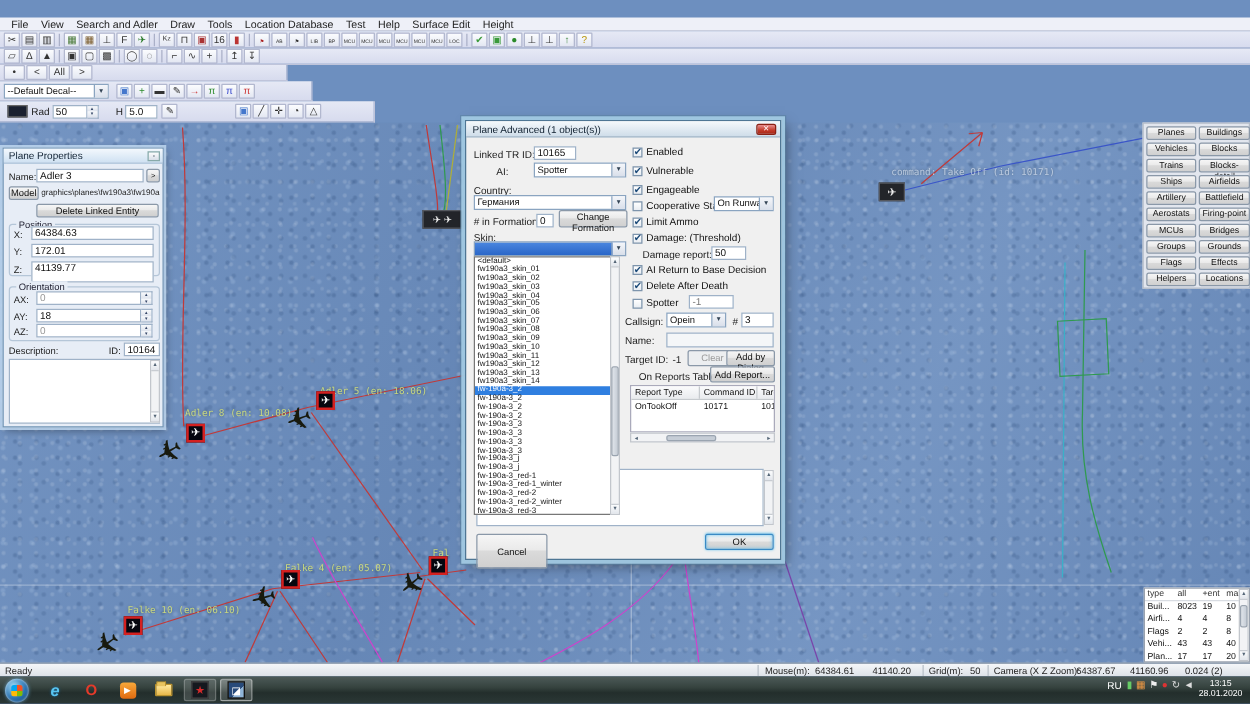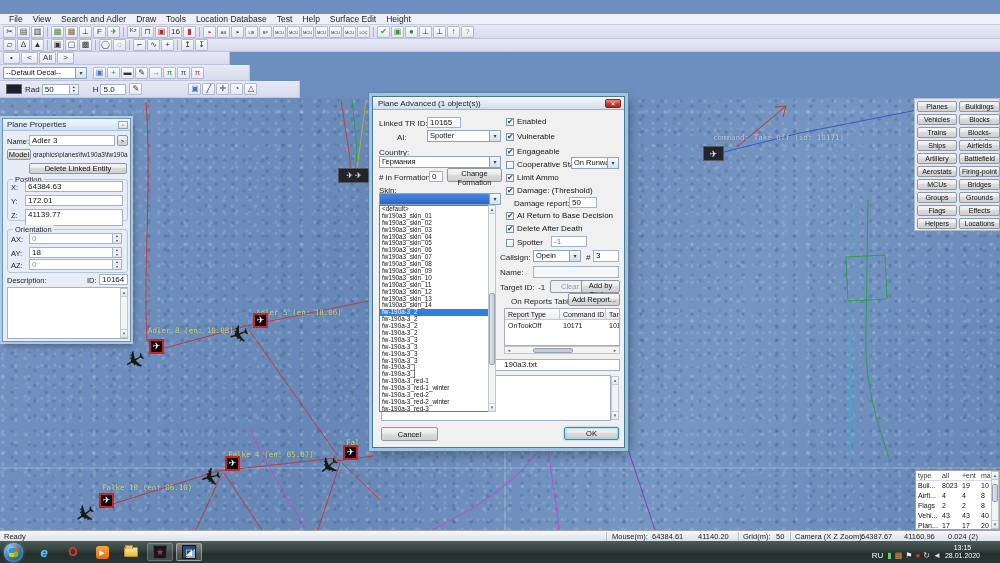--- a/index.html
+++ b/index.html
@@ -128,21 +128,21 @@
 .tapp{width:26px;height:18px;margin-right:3px;border-radius:2px;display:flex;align-items:center;justify-content:center;position:relative}
 .tapp.active{background:rgba(255,255,255,.13);border:1px solid rgba(255,255,255,.22)}
 .tapp.fg{background:linear-gradient(rgba(255,255,255,.30),rgba(255,255,255,.12));border:1px solid rgba(255,255,255,.38)}
 .ie{font-size:13px;font-style:italic;font-weight:bold;color:#58c4f0;text-shadow:0 0 2px #1a6aa0}
 .opera{font-size:12px;font-weight:bold;color:#e43a2a}
 .media{width:13px;height:13px;border-radius:3px;background:linear-gradient(#f8a83a,#e06a10);color:#fff;font-size:7px;line-height:13px;text-align:center}
 .folder{width:14px;height:10px;background:linear-gradient(#ffe9a0,#e8b84a);border:1px solid #b8922f;border-radius:1px;position:relative}
 .folder::before{content:"";position:absolute;left:0;top:-3px;width:6px;height:3px;background:#e8c35f;border:1px solid #b8922f;border-bottom:none;border-radius:1px 1px 0 0}
 .il2{width:14px;height:14px;background:#15181e;border:1px solid #444;color:#d42a2a;font-size:9px;line-height:13px;text-align:center}
 .edi{width:14px;height:14px;background:linear-gradient(135deg,#274a7a 60%,#8fb4d8 60%);border:1px solid #111;color:#fff;font-size:8px;line-height:13px;text-align:center}
-.tray{margin-left:auto;display:flex;align-items:flex-end;gap:4px;padding-right:20px;color:#eee}
+.tray{margin-left:auto;display:flex;align-items:flex-start;gap:4px;padding-right:6px;color:#eee}
 .tray .tico{font-size:8px;line-height:8px}
 .trayclock{text-align:center;font-size:7px;line-height:8px;color:#fff}
 .traylang{font-size:8px;color:#fff}
 </style>
 </head>
 <body>
 
 <div class="screen">
 
 
@@ -494,28 +494,27 @@
         <span style="width:55px">OnTookOff</span>
         <span style="width:46px">10171</span>
         <span style="width:40px">10170</span>
       </div>
     </div>
     <div class="hscroll" style="left:131px;top:249px;width:116px">
       <span class="sarr">◂</span>
         <span class="sthumb"></span>
         <span class="sarr" style="margin-left:auto">▸</span>
     </div>
-    <span class="field" style="left:6px;top:262px;width:241px;height:12px;text-indent:122px">190a3.txt</span>
     <div class="field" style="left:8px;top:278px;width:230px;height:46px"></div>
     <div class="vscroll" style="left:238px;top:279px;width:8px;height:44px">
       <span class="sarr">▴</span>
         <span style="flex:1"></span>
         <span class="sarr b">▾</span>
     </div>
-    <button class="btn" style="left:8px;top:330px;width:57px;height:14px">Cancel</button>
+    <button class="btn" style="left:8px;top:330px;width:57px;height:28px">Cancel</button>
     <button class="btn def" style="left:191px;top:330px;width:55px;height:13px">OK</button>
 
     <div class="listbox abs" style="left:6px;top:108px;width:117px;height:207px">
 
     <div class="lbrow">&lt;default&gt;</div>
         <div class="lbrow">fw190a3_skin_01</div>
         <div class="lbrow">fw190a3_skin_02</div>
         <div class="lbrow">fw190a3_skin_03</div>
         <div class="lbrow">fw190a3_skin_04</div>
         <div class="lbrow">fw190a3_skin_05</div>

